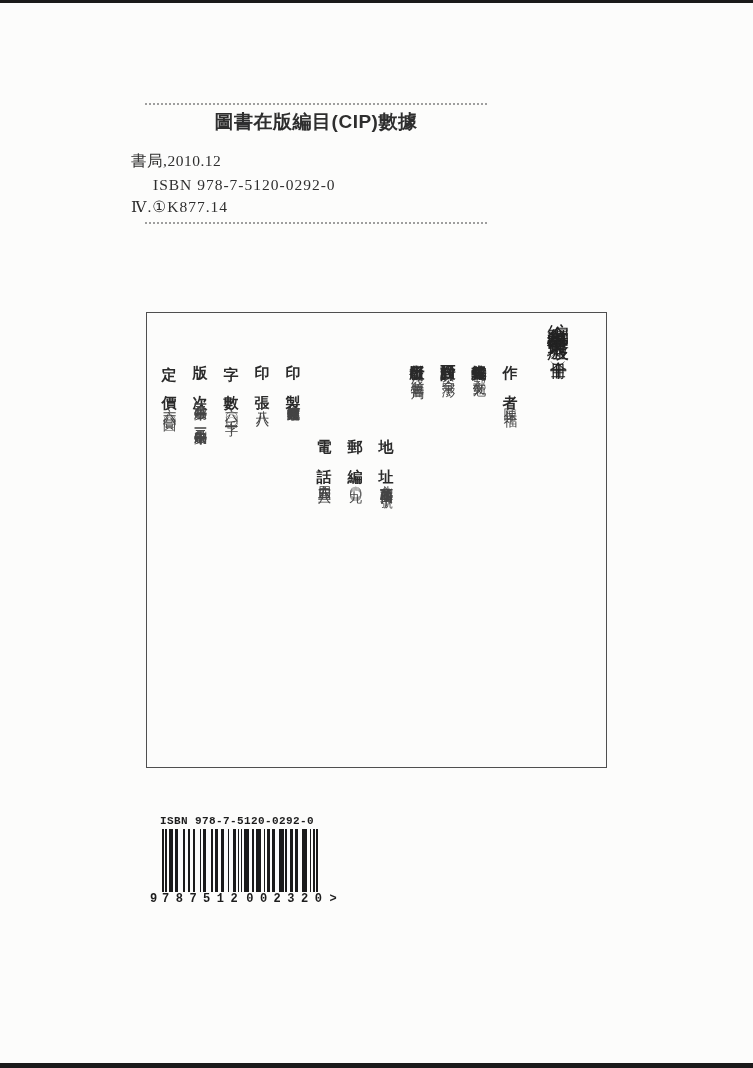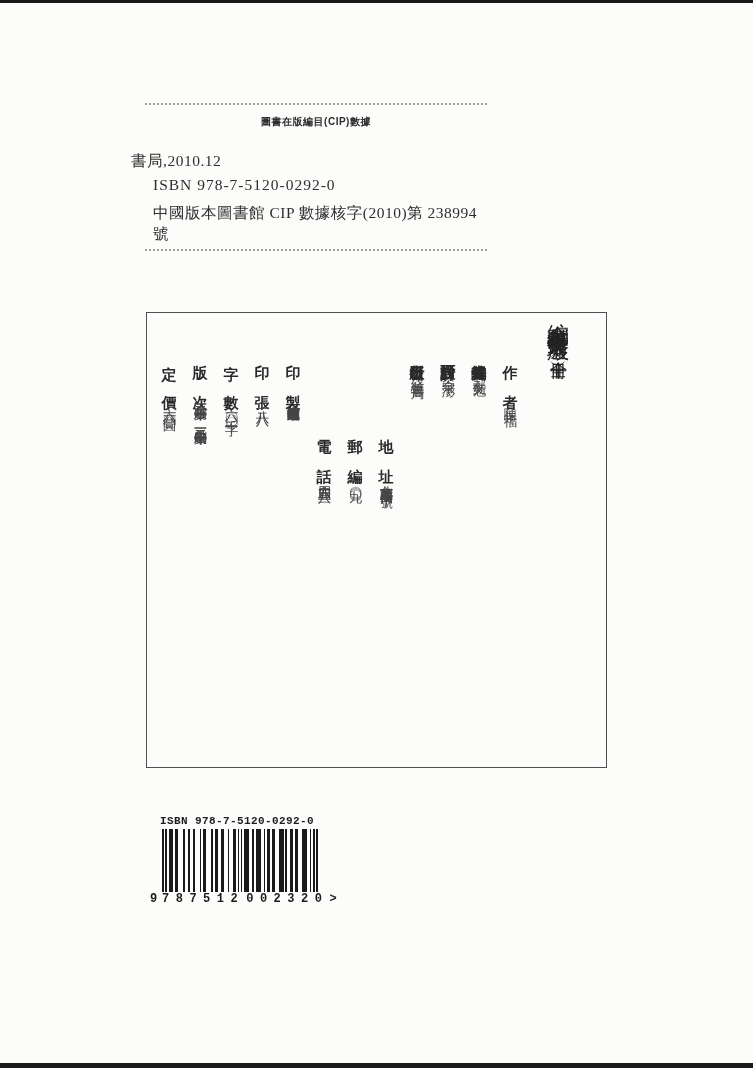--- a/index.html
+++ b/index.html
@@ -22,21 +22,21 @@
   .scan-bar.top{top:0;height:3px;}
   .scan-bar.bottom{bottom:0;height:5px;}
 
   
   .cip{position:absolute;left:131px;top:103px;width:356px;font-size:15.5px;letter-spacing:.5px;color:var(--ink);}
   .cip .rule{height:0;border-top:2px dotted var(--rule);margin-left:14px;width:342px;}
   .cip .rule.bottom{margin-top:5px;}
   .cip-title{
     margin-left:14px;width:342px;text-align:center;
     font-family:"Liberation Sans","DejaVu Sans",sans-serif;
-    font-weight:bold;font-size:10px;letter-spacing:.5px;
+    font-weight:bold;font-size:19px;letter-spacing:.5px;
     margin-top:6px;line-height:21px;
   }
   .cip-line{line-height:21px;}
   .cip-line.indent{padding-left:22px;}
   .cip-line.l1{margin-top:8px;}
   .cip-line.l2{margin-top:18px;}
   .cip-line.l3{margin-top:3px;letter-spacing:1px;}
   .cip-line.l4{margin-top:6px;}
   .cip-line.l5{margin-top:1px;letter-spacing:1px;}
   .cip-line.l6{margin-top:7px;}
@@ -88,21 +88,21 @@
 <body>
 
 <div class="scan-bar top"></div>
 <div class="scan-bar bottom"></div>
 
 <div class="cip">
   <div class="rule top"></div>
   <div class="cip-title">圖書在版編目(CIP)數據</div>
   <div class="cip-line l2">書局,2010.12</div>
   <div class="cip-line l3 indent">ISBN 978-7-5120-0292-0</div>
-  <div class="cip-line l6 indent">中國版本圖書館 CIP 數據核字(2010)第 238994 號</div>
+  <div class="cip-line l5">Ⅳ.①K877.14</div>
   <div class="rule bottom"></div>
 </div>
 
 <div class="colophon-box">
   <div class="vbox">
 
     <div class="c-title">
       <span class="t-main">殷墟甲骨文摹釋全編</span>
       <span class="t-vol">（全十冊）</span>
     </div>

